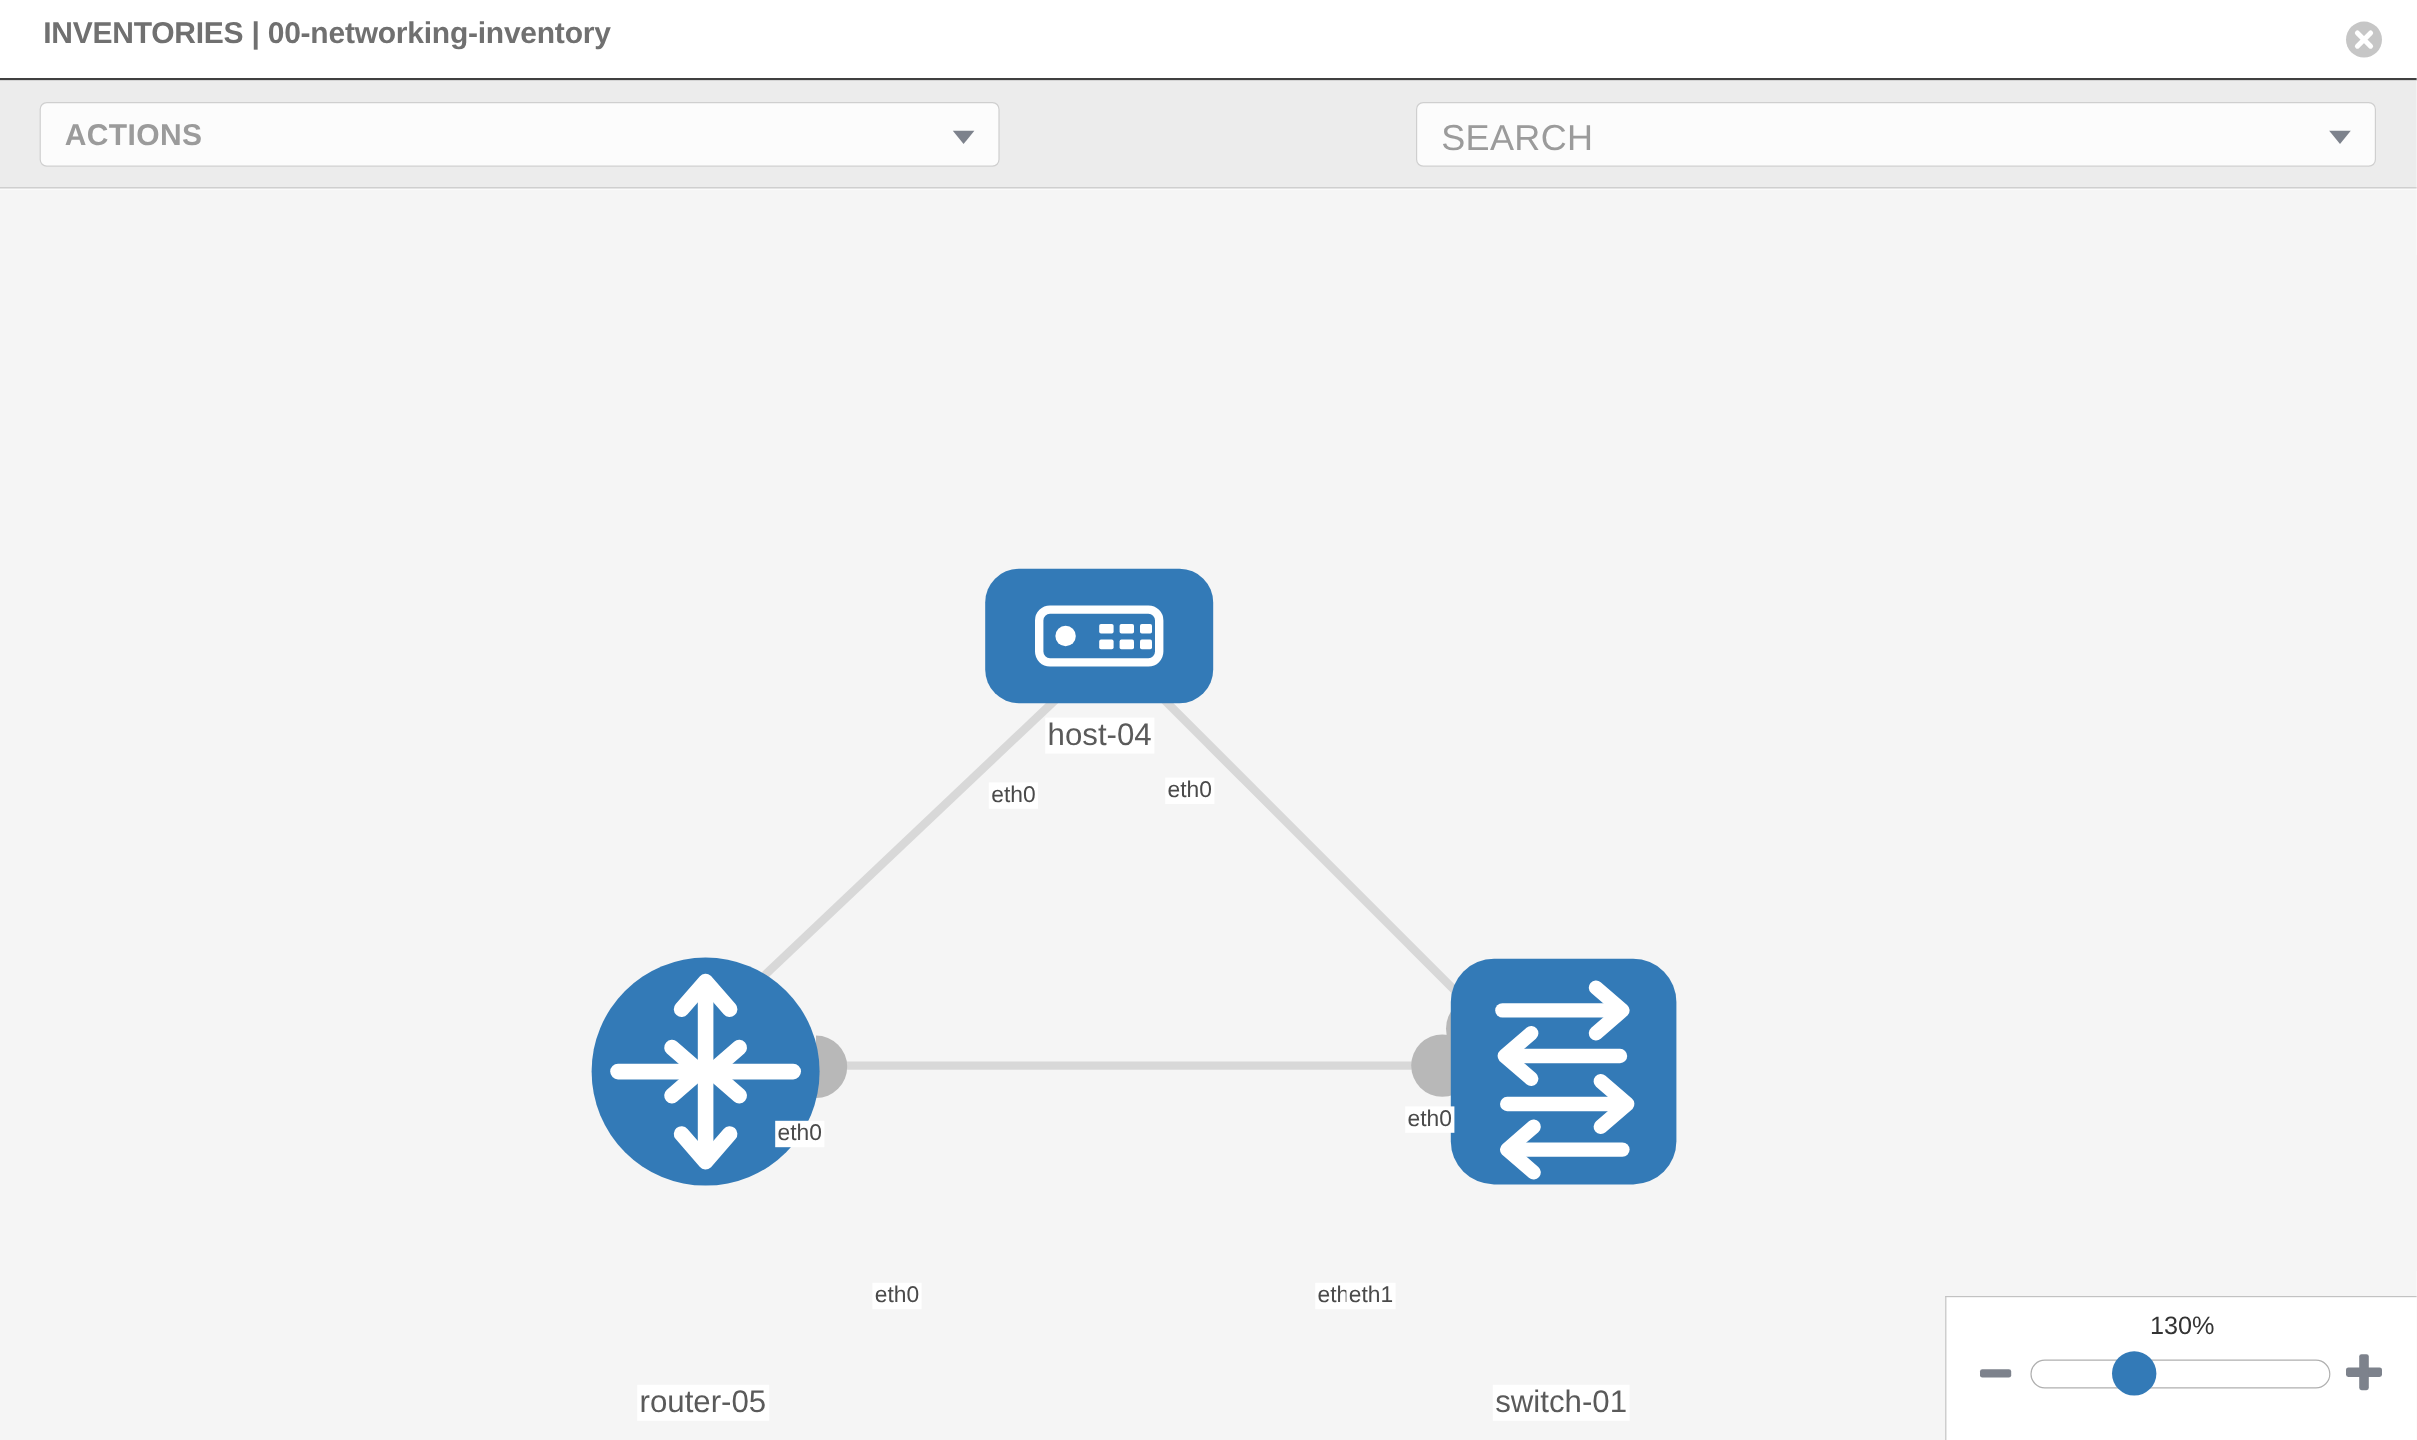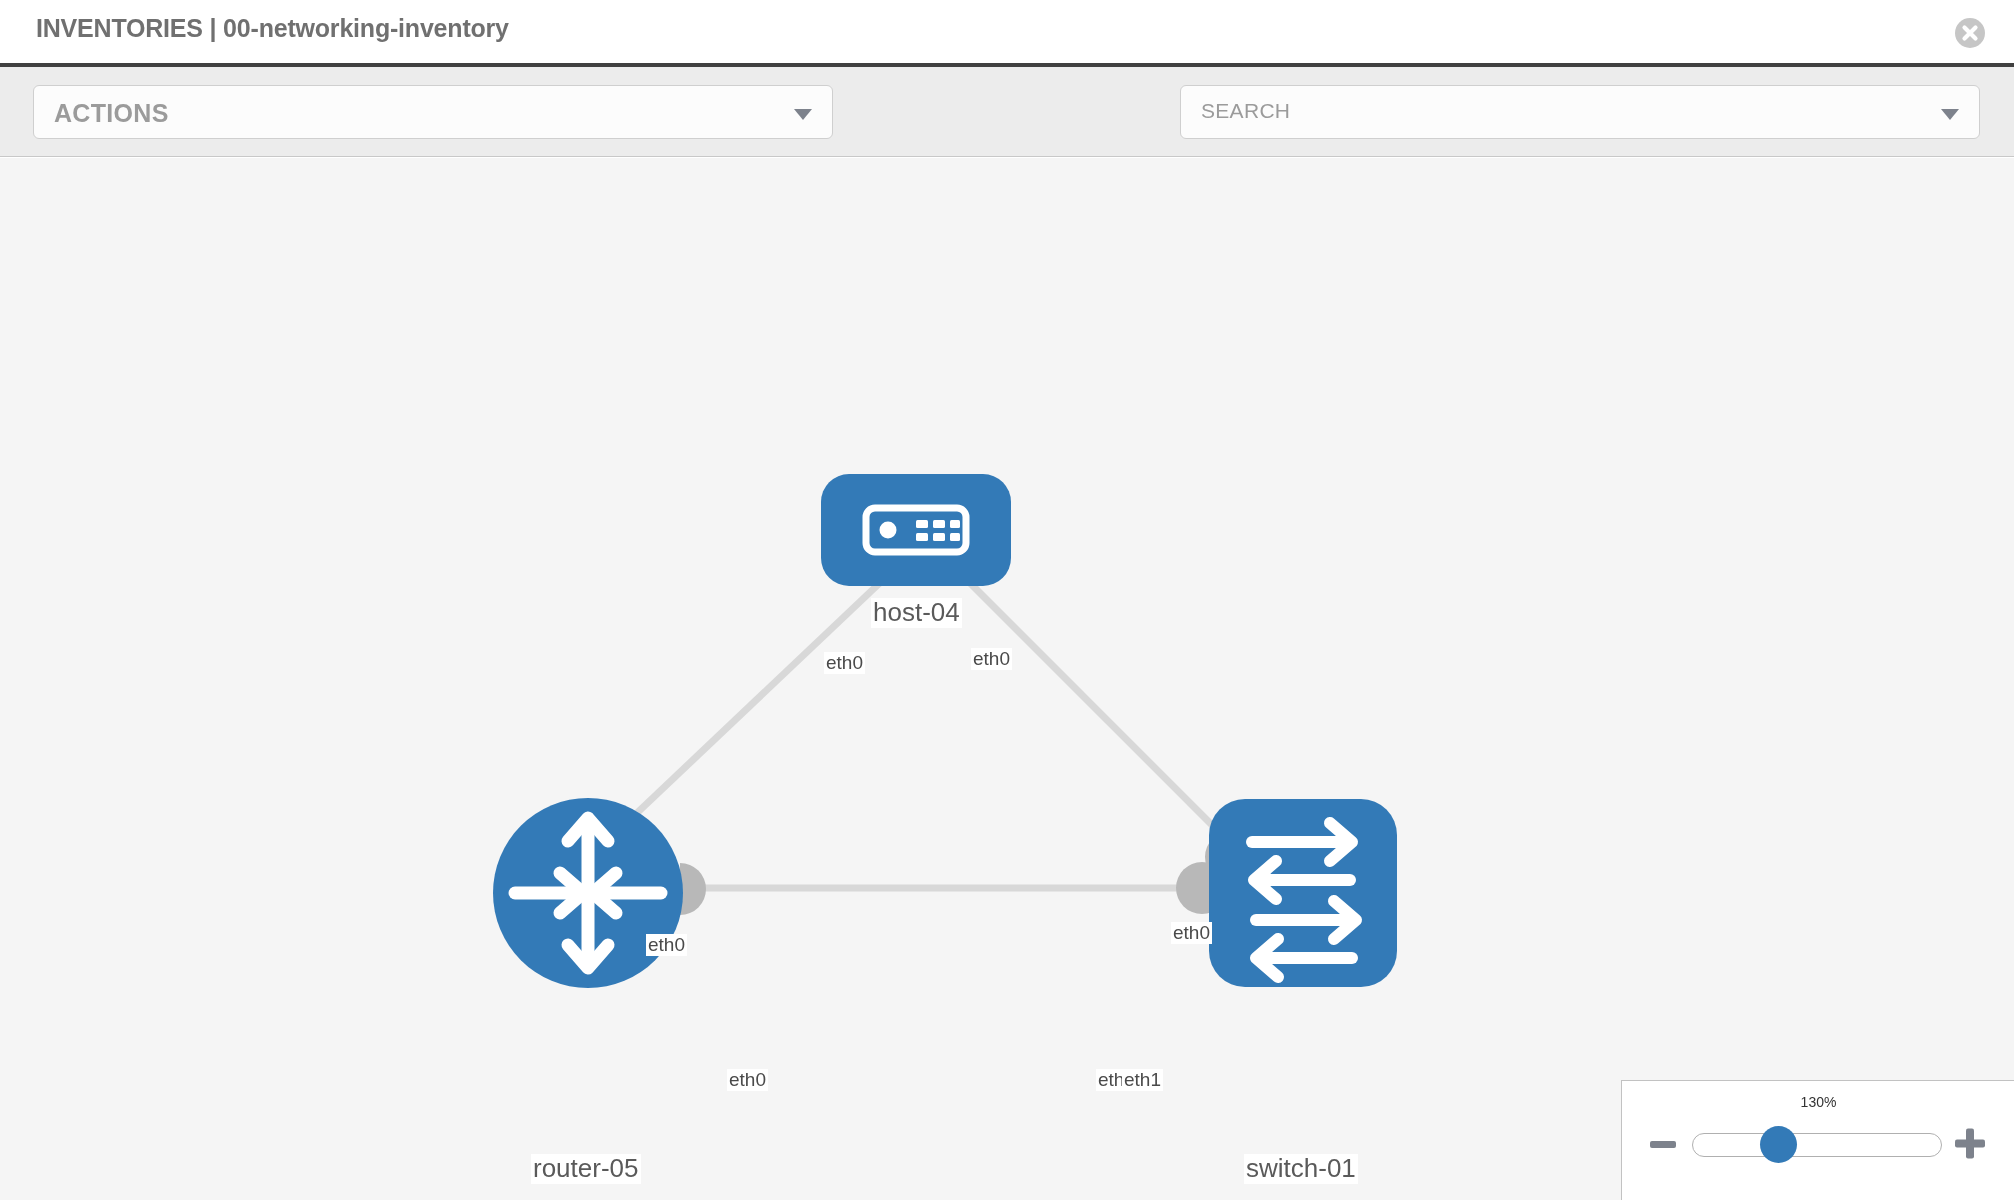--- a/index.html
+++ b/index.html
@@ -17,21 +17,21 @@
     height: 1200px;
     background: #ffffff;
   }
 
   
   .header {
     position: absolute;
     left: 0; top: 0;
     width: 2014px; height: 67px;
     background: #ffffff;
-    border-bottom: 4px solid #404040;
+    border-bottom: 2px solid #404040;
   }
   .header-title {
     position: absolute;
     left: 36px; top: 14px;
     font-size: 25px;
     font-weight: bold;
     color: #707070;
     letter-spacing: -0.2px;
     white-space: nowrap;
   }
@@ -89,21 +89,21 @@
     left: 1180px; top: 18px;
     width: 800px; height: 54px;
     background: #fcfcfc;
     border: 1px solid #cfcfcf;
     border-radius: 6px;
     cursor: text;
   }
   .search-label {
     position: absolute;
     left: 20px; top: 13px;
-    font-size: 21px;
+    font-size: 30px;
     color: #9b9b9b;
     letter-spacing: 0.3px;
   }
 
   
   .canvas {
     position: absolute;
     left: 0; top: 158px;
     width: 2014px; height: 1042px;
     background: #f5f5f5;
@@ -142,21 +142,21 @@
     width: 393px; height: 120px;
     background: #ffffff;
     border-top: 1px solid #c2c2c2;
     border-left: 1px solid #c2c2c2;
   }
   .zoom-value {
     position: absolute;
     left: 0; top: 13px;
     width: 393px;
     text-align: center;
-    font-size: 14px;
+    font-size: 21px;
     color: #333333;
   }
   .zoom-minus {
     position: absolute;
     left: 26px; top: 48px;
     width: 30px; height: 30px;
     cursor: pointer;
   }
   .zoom-plus {
     position: absolute;

